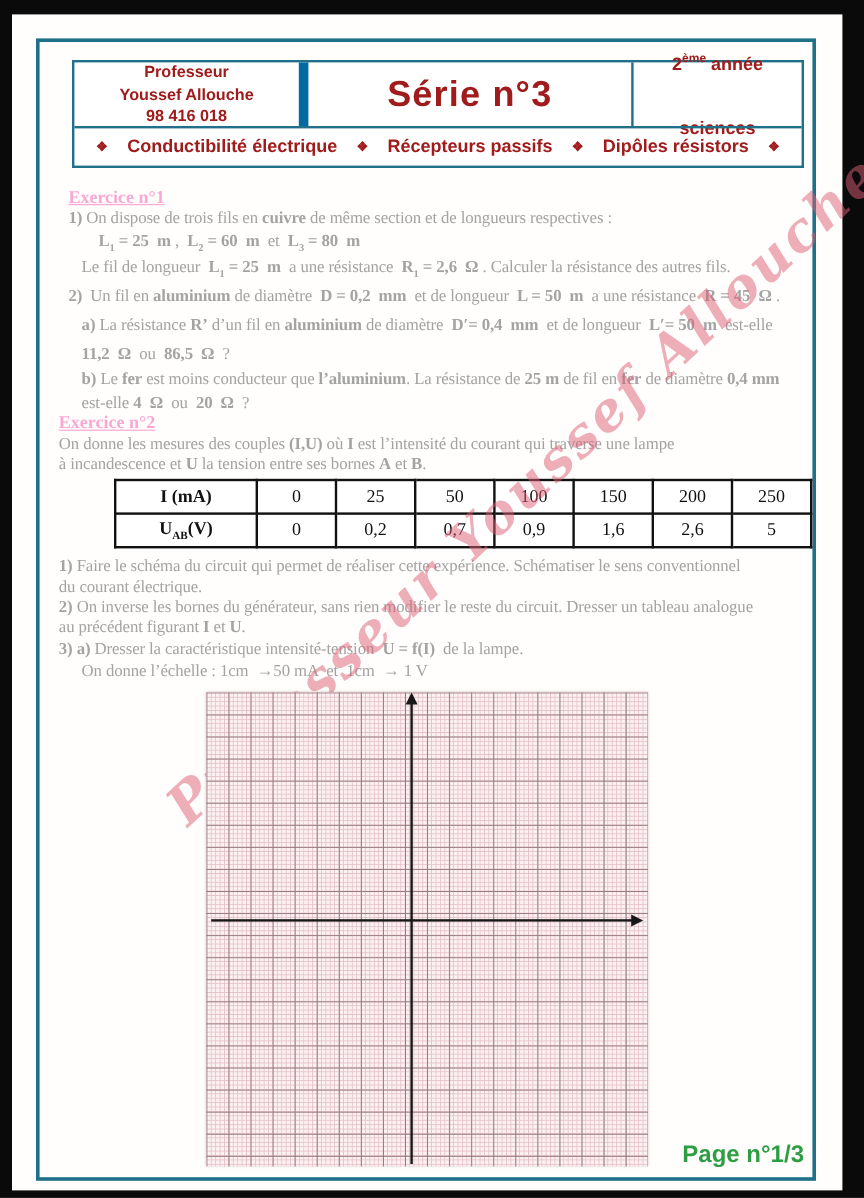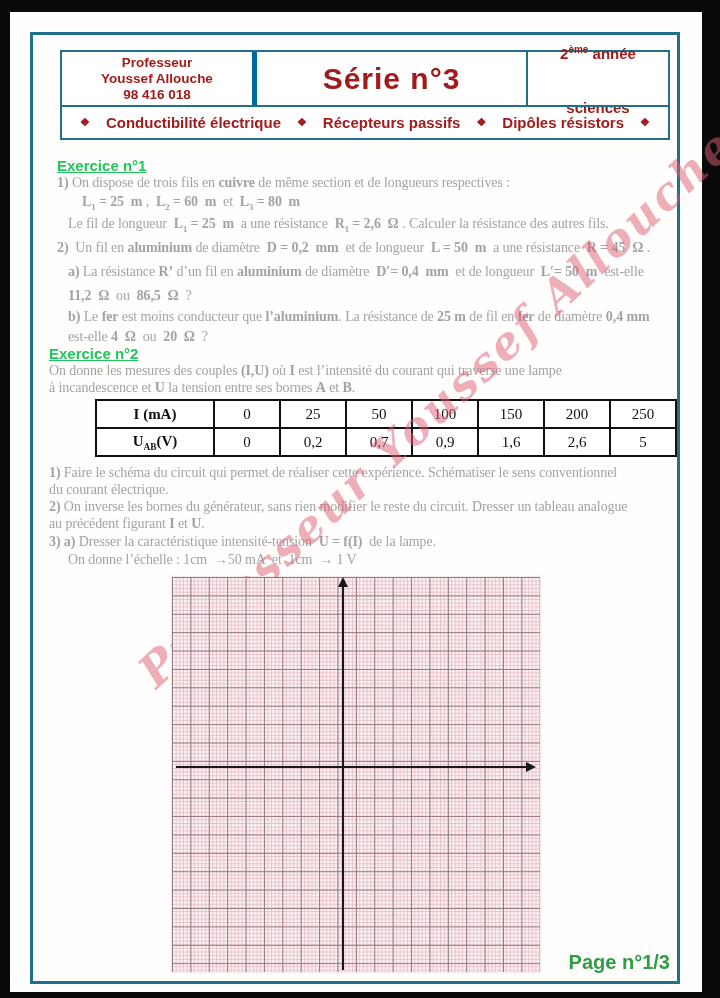--- a/index.html
+++ b/index.html
@@ -9,35 +9,35 @@
   .frame{position:absolute;left:30px;top:32px;width:650px;height:952px;
          border:3px solid #20708a;box-sizing:border-box;}
 
   
   .hdr{position:absolute;left:60px;top:50px;width:610px;height:90px;z-index:4;
        border:2px solid #20708a;box-sizing:border-box;display:flex;flex-direction:column;
        background:#fff;font-family:"Liberation Sans",sans-serif;color:#a01c1c;}
   .hdr-top{flex:1;display:flex;min-height:0;}
   .hdr-cell{display:flex;flex-direction:column;align-items:center;justify-content:center;
             box-sizing:border-box;text-align:center;}
-  .hdr-prof{width:195px;border-right:5px solid #0369a1;font-size:13.5px;font-weight:bold;line-height:16px;}
+  .hdr-prof{width:195px;border-right:8px solid #0369a1;font-size:13.5px;font-weight:bold;line-height:16px;justify-content:space-between;}
   .hdr-title{flex:1;font-size:30px;font-weight:bold;letter-spacing:1px;}
   .hdr-grade{width:142px;border-left:2px solid #20708a;font-size:15px;font-weight:bold;line-height:18px;gap:36px;}
   .hdr-grade sup{font-size:10px;}
   .hdr-topics{height:31px;border-top:2px solid #20708a;display:flex;align-items:center;
               justify-content:center;gap:16px;font-size:15px;font-weight:bold;}
   .hdr-topics .bullet{font-size:11px;}
 
   
   .tline{position:absolute;white-space:pre;font-size:14px;color:#a3a3a3;letter-spacing:-0.1px;}
   .b{font-weight:bold;}
   sub{font-size:0.62em;font-weight:inherit;}
   sup{font-size:0.62em;font-weight:inherit;}
-  .ex-head{position:absolute;font-family:Liberation Sans, sans-serif;font-size:15px;font-weight:bold;
-           color:#22c55e;text-decoration:underline;z-index:1;}
+  .ex-head{position:absolute;font-family:Liberation Serif, serif;font-size:15px;font-weight:bold;
+           color:#f9a8d4;text-decoration:underline;z-index:1;}
 
   
   .dtable{position:absolute;left:95px;top:399px;z-index:1;border-collapse:collapse;
           font-size:15px;color:#111;background:#fff;}
   .dtable td{border:2px solid #111;height:26px;text-align:center;vertical-align:middle;
              width:60px;padding:0 2px;}
   .dtable td.lab{width:112px;font-weight:bold;}
 
   
   .watermark{position:absolute;left:146px;top:652px;transform:rotate(-43deg);transform-origin:0 50%;

